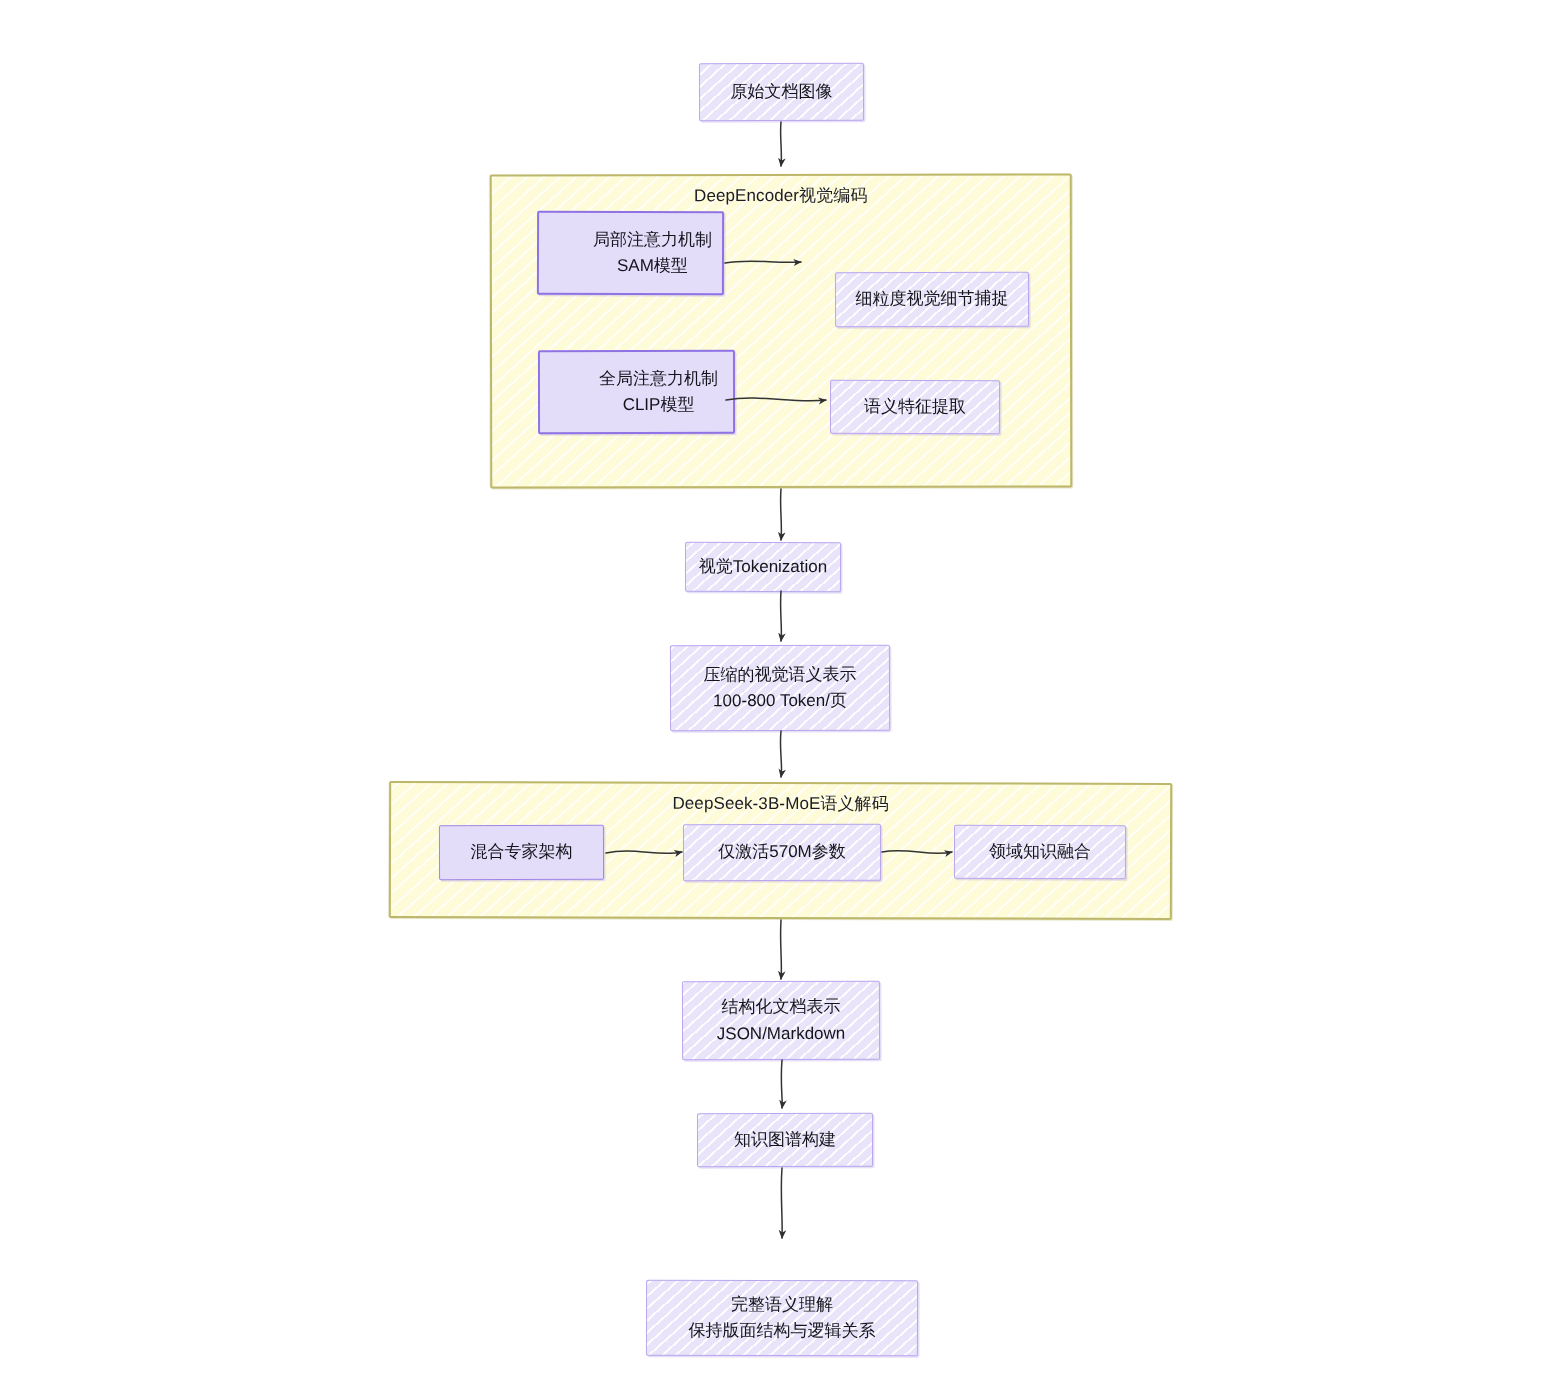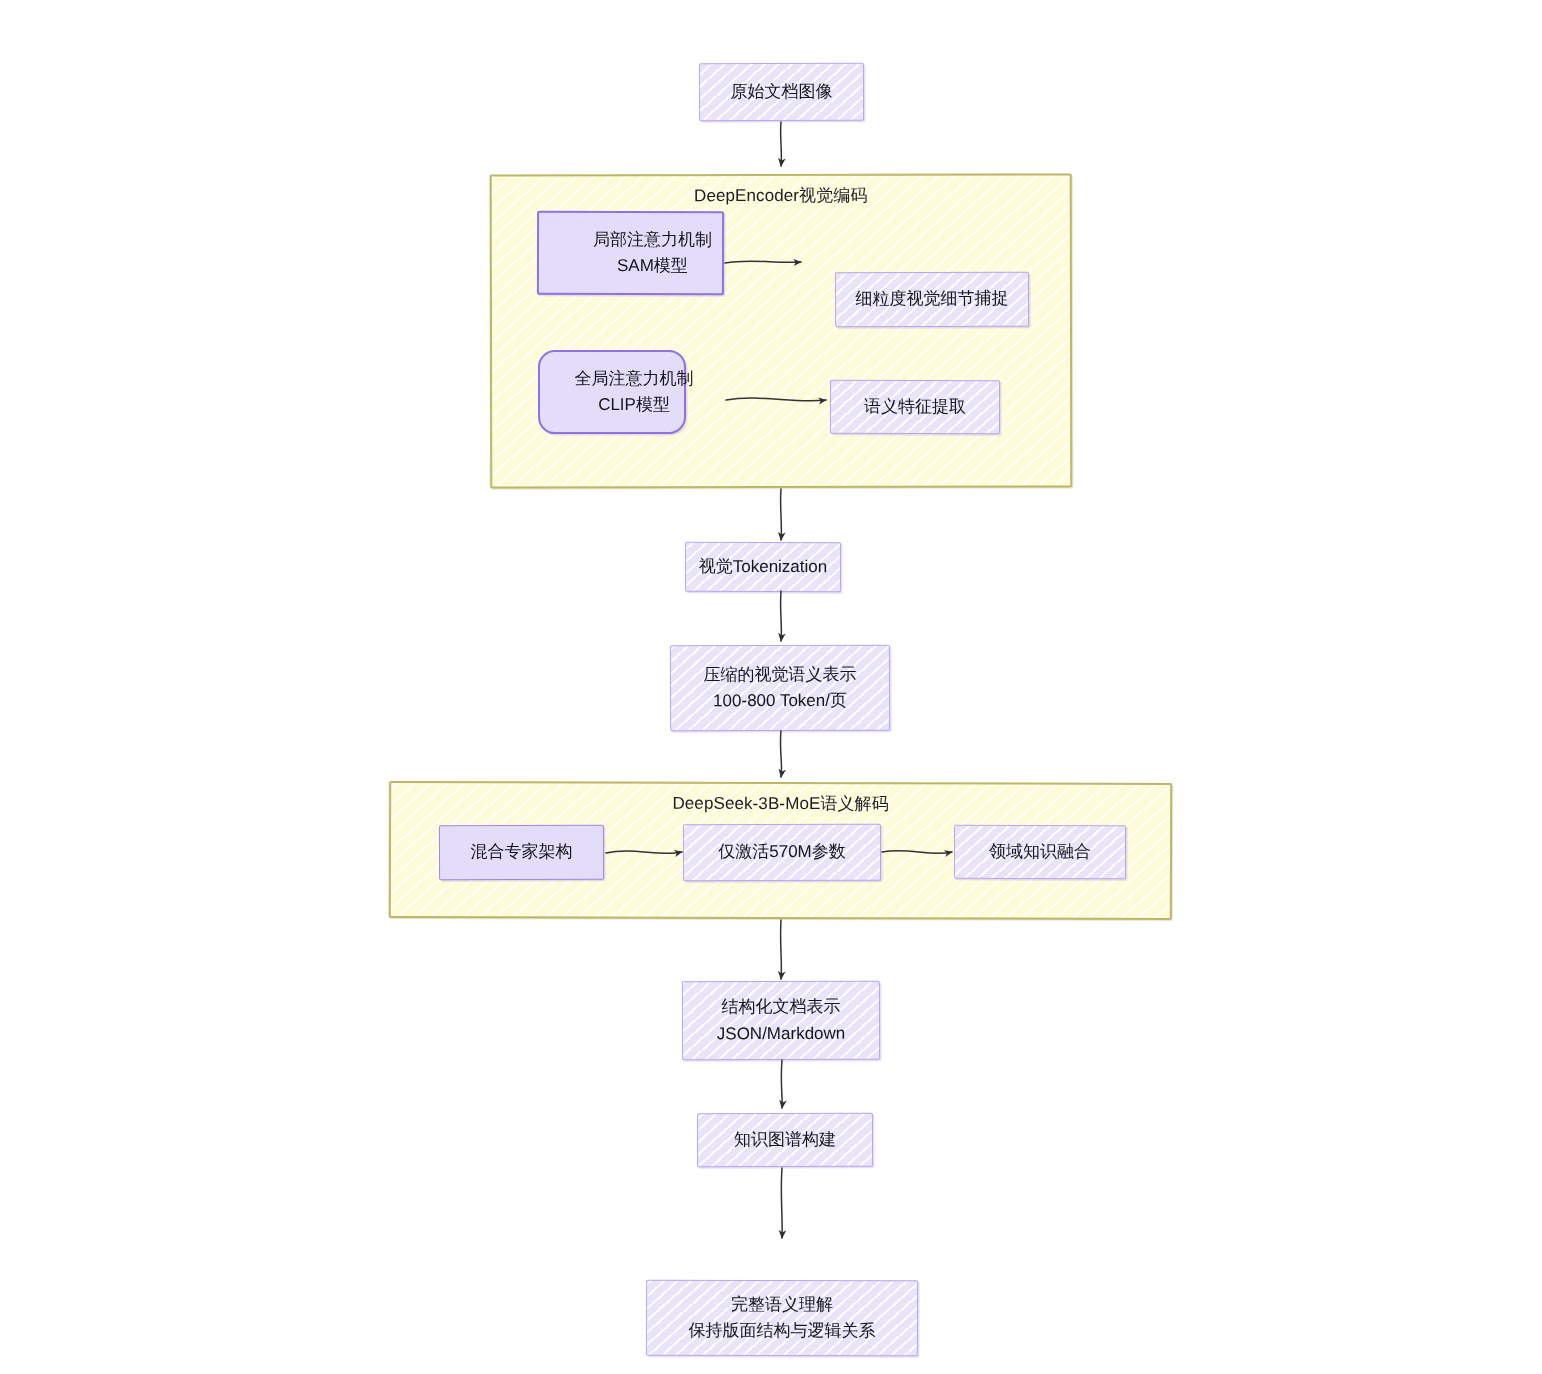--- a/index.html
+++ b/index.html
@@ -157,21 +157,21 @@
 
   <div class="node solid strong jitter-b" style="left:537px; top:211px; width:187px; height:84px;">
     <span class="line">局部注意力机制</span>
     <span class="line">SAM模型</span>
   </div>
 
   <div class="node jitter-a" style="left:835px; top:236px; width:194px; height:55px;margin-top:36px;">
     <span class="line">细粒度视觉细节捕捉</span>
   </div>
 
-  <div class="node solid strong jitter-c" style="left:538px; top:350px; width:148px; height:84px;border-radius:17px;">
+  <div class="node solid strong jitter-c" style="left:538px; top:350px; width:197px; height:84px;">
     <span class="line">全局注意力机制</span>
     <span class="line">CLIP模型</span>
   </div>
 
   <div class="node jitter-b" style="left:830px; top:380px; width:170px; height:54px;">
     <span class="line">语义特征提取</span>
   </div>
 
   <div class="node jitter-b" style="left:685px; top:542px; width:156px; height:50px;">
     <span class="line">视觉Tokenization</span>

